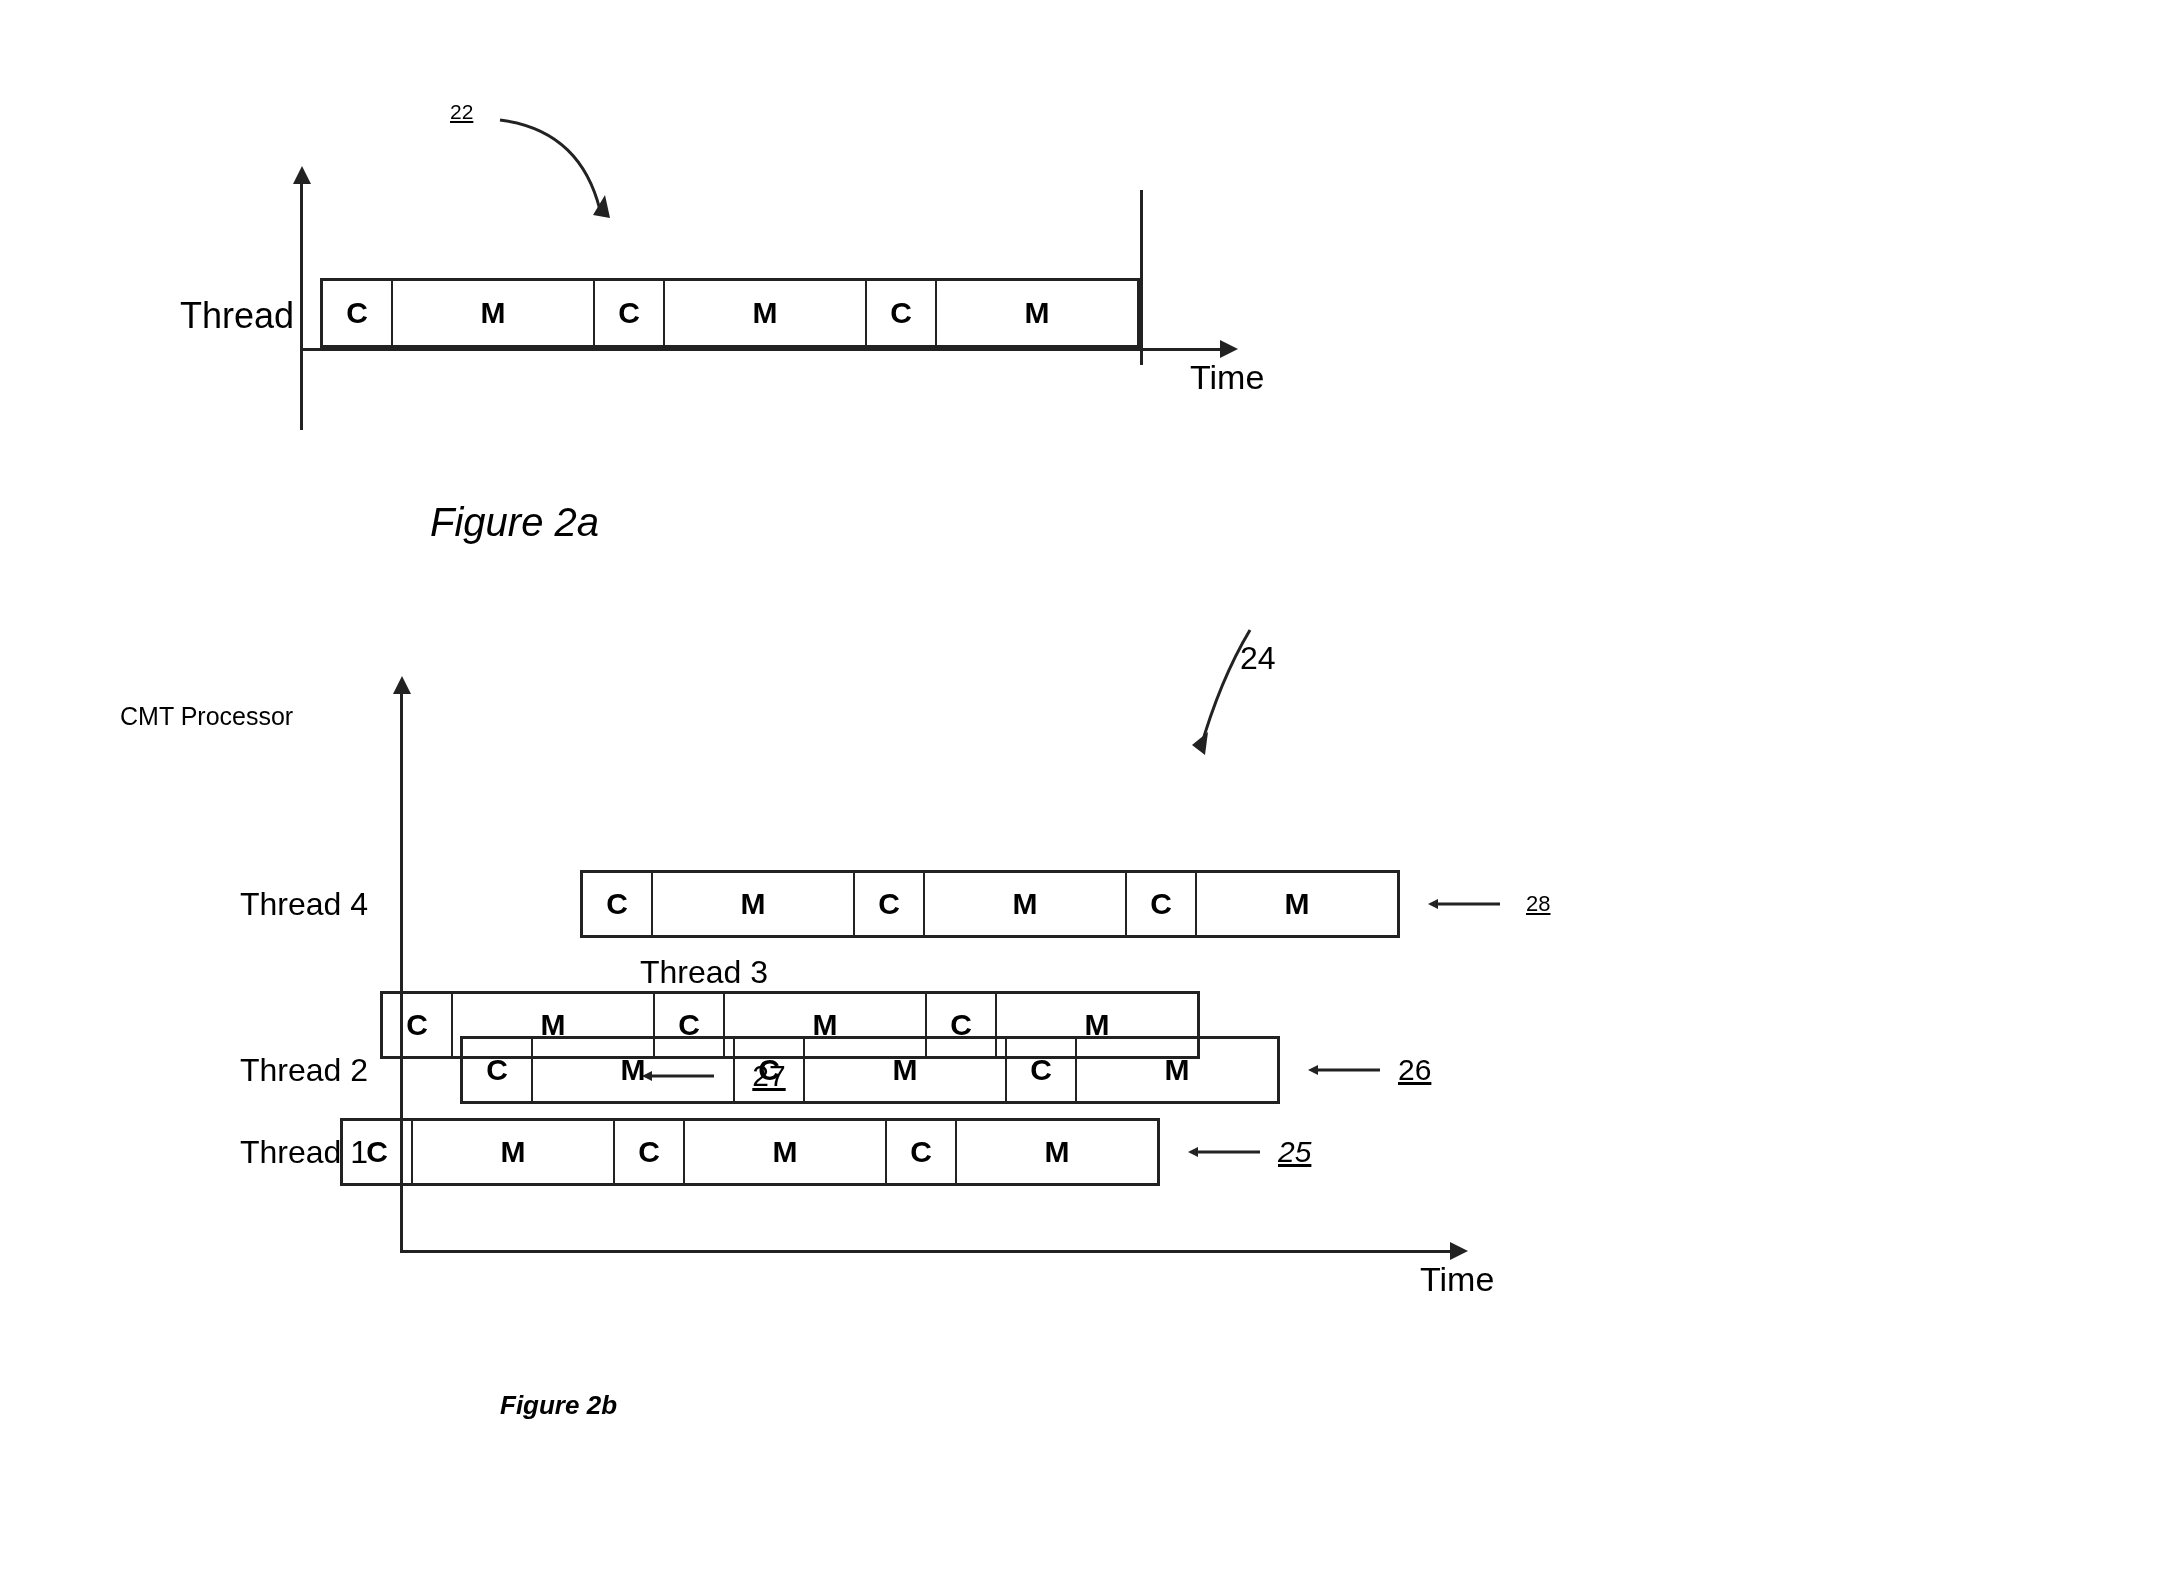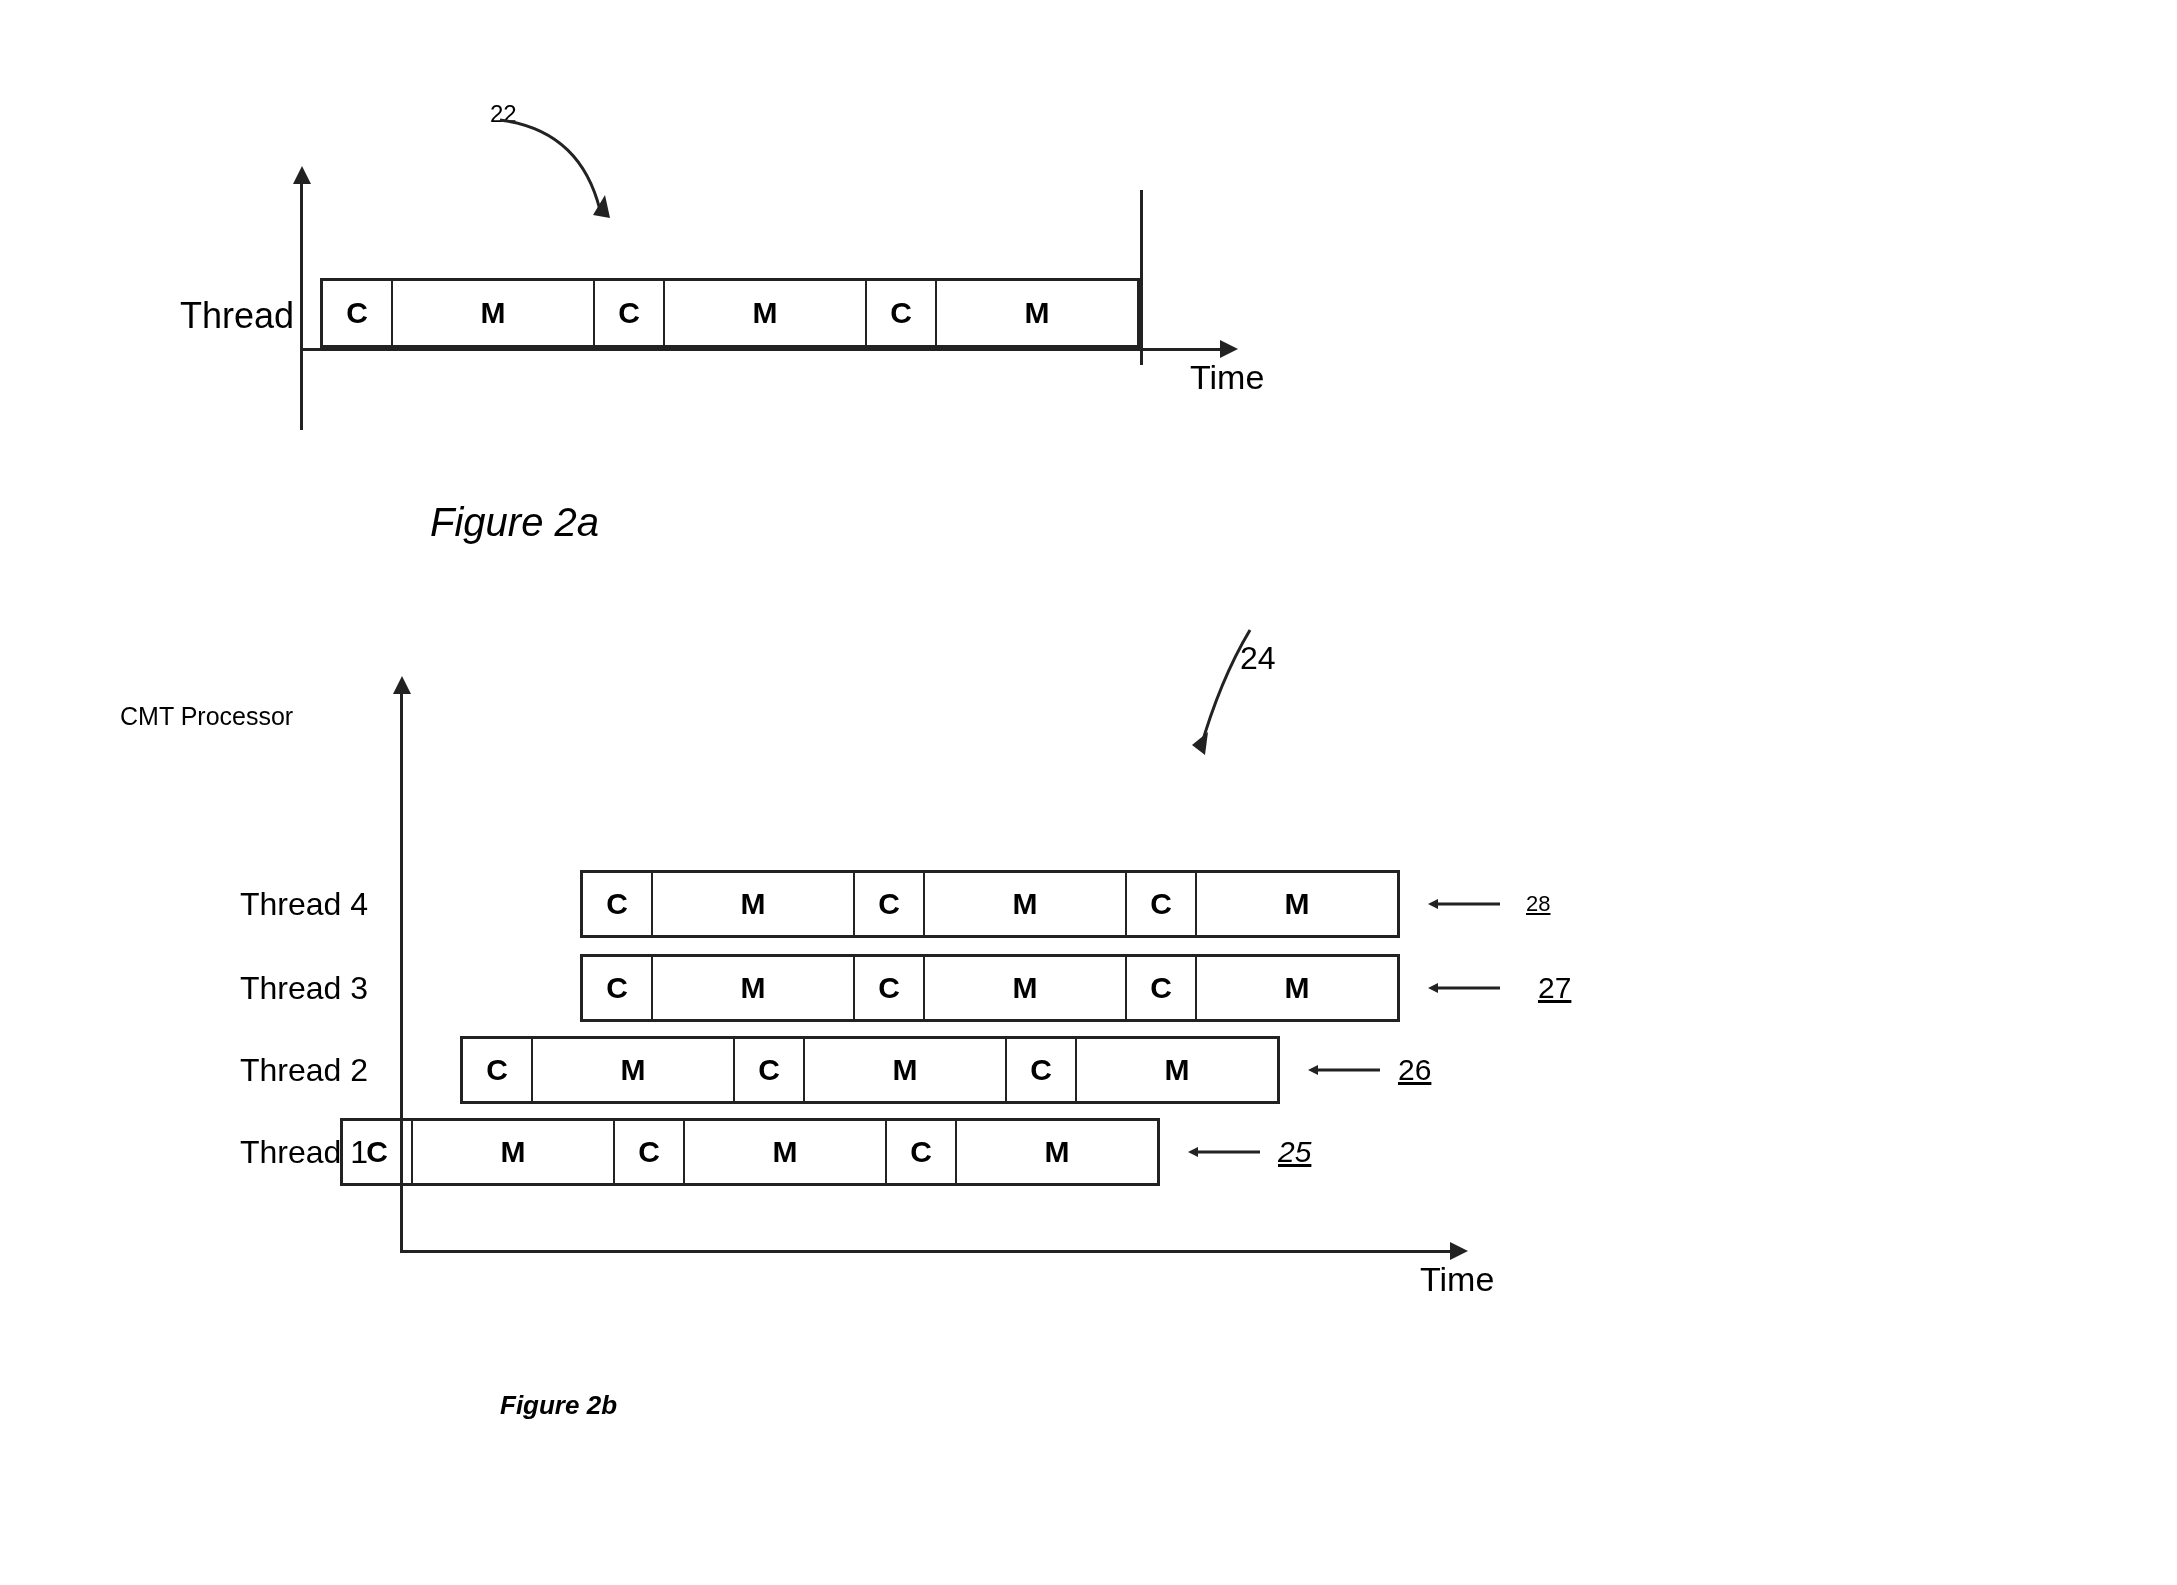--- a/index.html
+++ b/index.html
@@ -25,23 +25,23 @@
       top: 60px;
       left: 80px;
       width: 1100px;
       height: 480px;
     }
 
     .label-22 {
       position: absolute;
       top: 40px;
       left: 370px;
-      font-size: 24px;
+      font-size: 21px;
       font-weight: normal;
-      margin-left: 40px;
+      text-decoration: underline;
     }
 
     
     .yaxis-2a {
       position: absolute;
       top: 120px;
       left: 220px;
       width: 3px;
       height: 250px;
       background: #222;
@@ -229,21 +229,21 @@
 
     
     .tr1 { top: 518px; left: 120px; }
     .tr1 .thread-bar { width: 820px; }
 
     
     .tr2 { top: 436px; left: 120px; }
     .tr2 .thread-bar { width: 820px; margin-left: 60px; }
 
     
-    .tr3 { top: 354px; left: 120px; }
+    .tr3 { top: 354px; left: 120px; flex-direction: column; }
     .tr3 .thread-bar { width: 820px; margin-left: 120px; }
 
     
     .tr4 { top: 270px; left: 120px; }
     .tr4 .thread-bar { width: 820px; margin-left: 180px; }
 
     .caption-2b {
       position: absolute;
       top: 790px;
       left: 420px;

